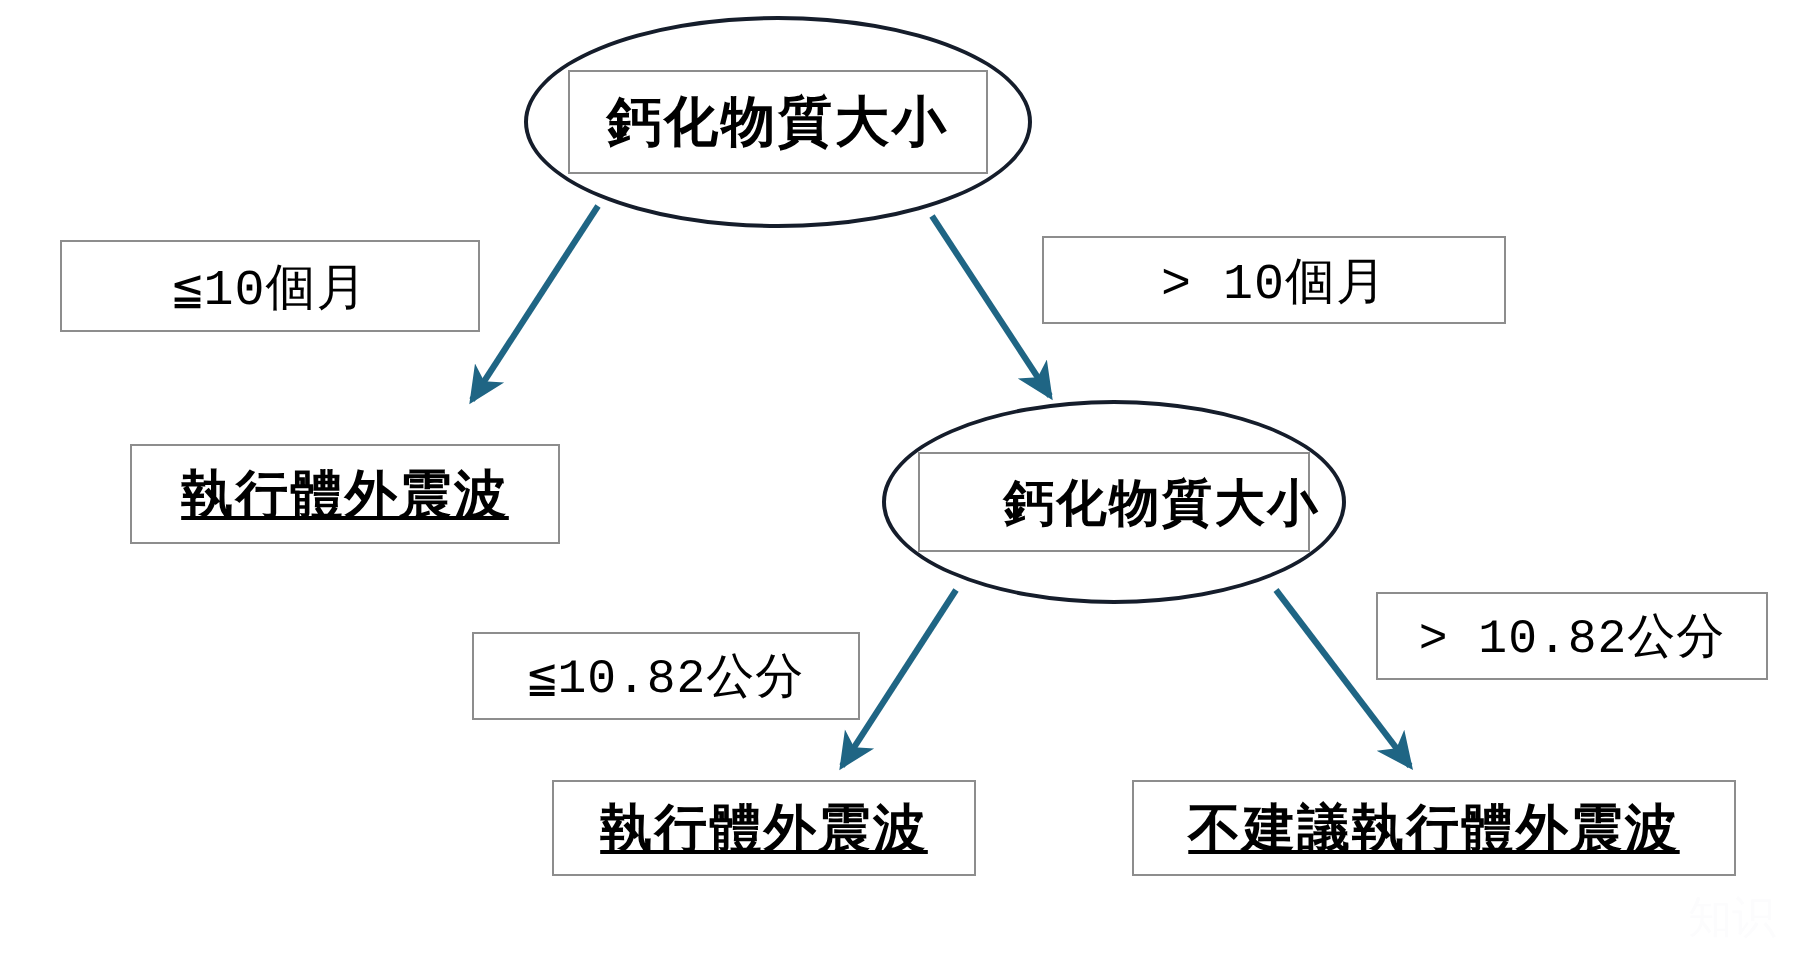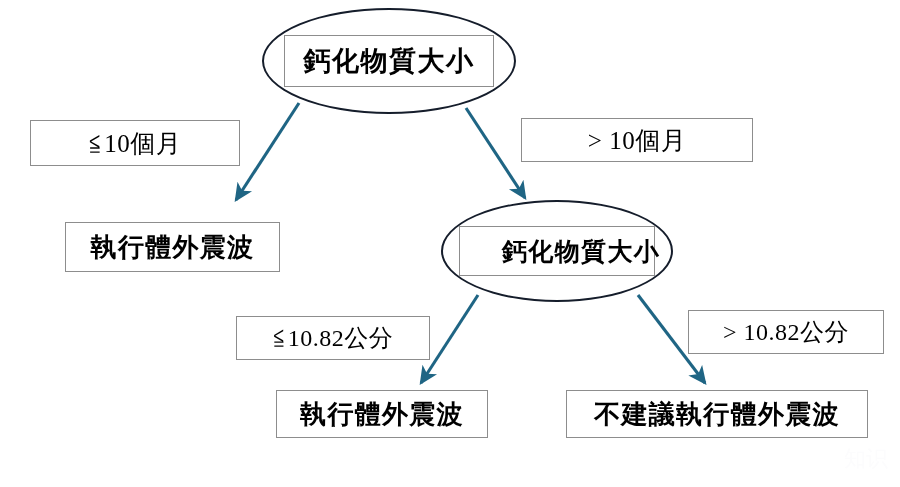--- a/index.html
+++ b/index.html
@@ -63,27 +63,28 @@
     position: absolute;
     border: 1px solid #8d8d8d;
     background: #ffffff;
     box-sizing: border-box;
     display: flex;
     align-items: center;
     justify-content: center;
     white-space: nowrap;
     color: #000000;
     letter-spacing: 0.05em;
+    text-decoration: underline;
   }
   .t-cjk {
     font-family: "DejaVu Serif", "Liberation Serif", serif;
     font-weight: 600;
   }
   .t-cond {
-    font-family: Liberation Serif, serif;
+    font-family: Liberation Mono, monospace;
     font-weight: 500;
     letter-spacing: 0.02em;
   }
   #root-node {
     left: 262px; top: 8px; width: 254px; height: 106px;
   }
   #root-node .node-inner-box {
     width: 210px; height: 52px; font-size: 27px;
   }
   #calc-node {
@@ -95,21 +96,21 @@
   #label-le-10m {
     left: 30px; top: 120px; width: 210px; height: 46px; font-size: 25px;
   }
   #label-gt-10m {
     left: 521px; top: 118px; width: 232px; height: 44px; font-size: 25px;
   }
   #label-le-1082 {
     left: 236px; top: 316px; width: 194px; height: 44px; font-size: 24px; text-align: center;
   }
   #label-gt-1082 {
-    left: 688px; top: 310px; width: 196px; height: 44px; font-size: 24px;
+    left: 688px; top: 296px; width: 196px; height: 44px; font-size: 24px;
   }
   #leaf-left {
     left: 65px; top: 222px; width: 215px; height: 50px; font-size: 26px;
   }
   #leaf-mid {
     left: 276px; top: 390px; width: 212px; height: 48px; font-size: 26px;
   }
   #leaf-right {
     left: 566px; top: 390px; width: 302px; height: 48px; font-size: 26px;
   }

